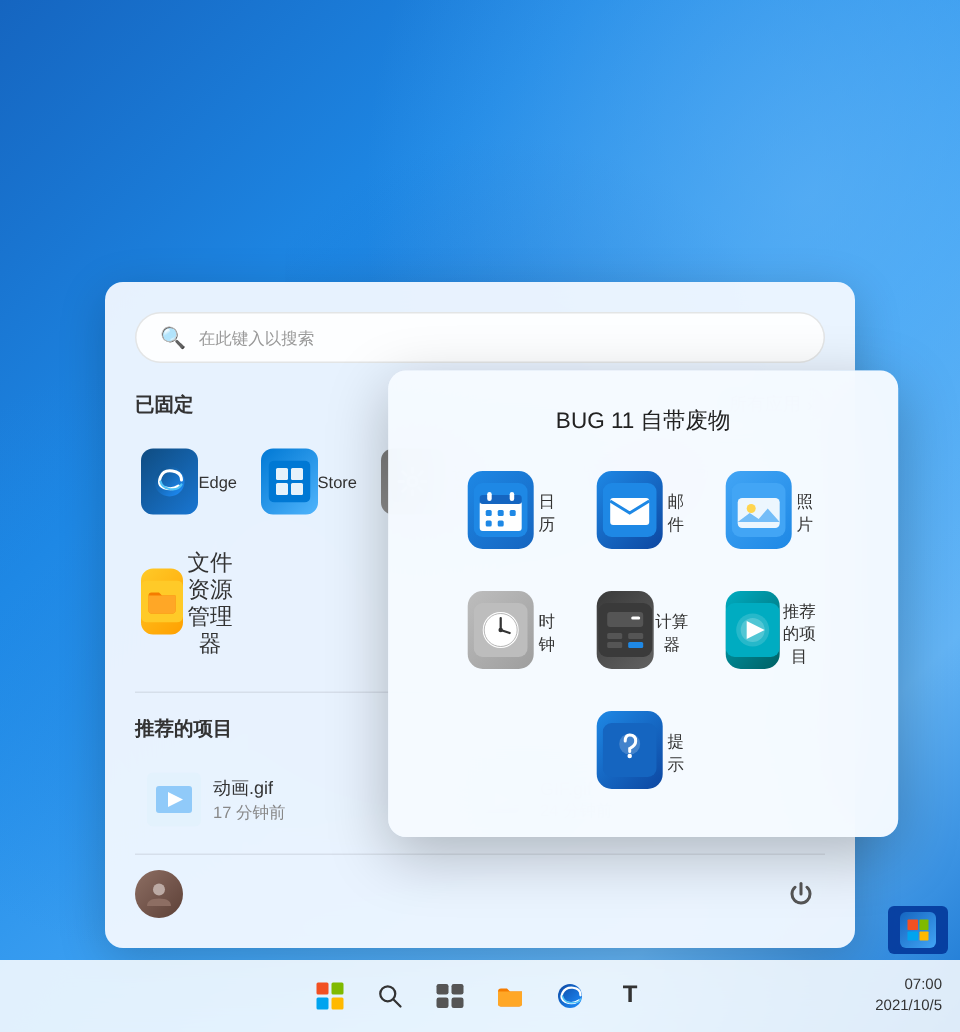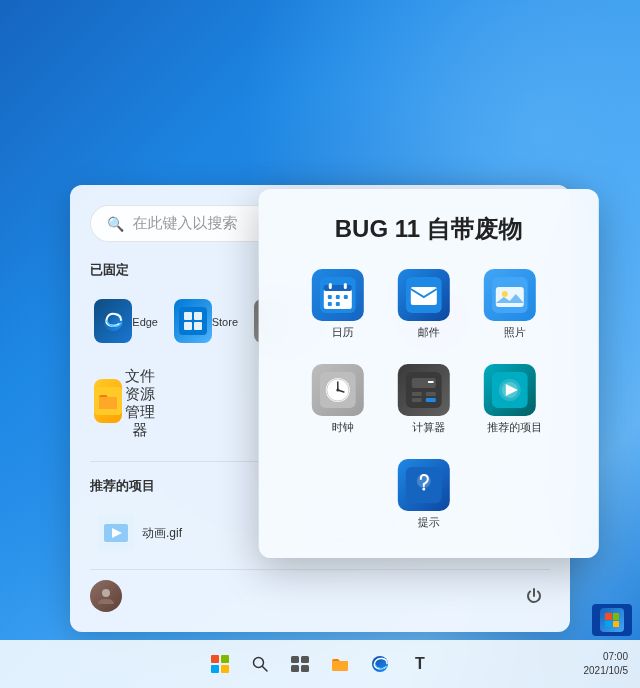--- a/index.html
+++ b/index.html
@@ -106,21 +106,21 @@
       padding: 8px 16px;
       margin-bottom: 16px;
       gap: 8px;
     }
     .search-icon-wrap {
       color: #666;
       font-size: 14px;
     }
     .search-input-text {
       color: #999;
-      font-size: 15px;
+      font-size: 11px;
     }
 
     
     .section-header {
       display: flex;
       justify-content: space-between;
       align-items: center;
       margin-bottom: 12px;
     }
     .section-title {
@@ -249,35 +249,35 @@
       transform: translateX(-18%);
       width: 340px;
       background: rgba(245,250,255,0.97);
       backdrop-filter: blur(30px);
       border-radius: 12px;
       padding: 24px;
       z-index: 200;
       box-shadow: 0 12px 40px rgba(0,0,0,0.25);
     }
     .folder-title {
-      font-size: 24px;
-      font-weight: 700;
+      font-size: 15px;
+      font-weight: 400;
       color: #222;
       text-align: center;
       margin-bottom: 20px;
     }
     .folder-apps {
       display: flex;
       flex-wrap: wrap;
       gap: 16px;
       justify-content: center;
     }
     .folder-app {
       display: flex;
-      flex-direction: column;
+      align-items: center;
       width: 70px;
       cursor: pointer;
       padding: 4px;
       border-radius: 8px;
     }
     .folder-app-icon {
       width: 52px;
       height: 52px;
       border-radius: 10px;
       display: flex;
@@ -476,20 +476,21 @@
       <div class="rec-item">
         <div class="rec-thumb" style="background:#e3f2fd;">
           <svg width="28" height="28" viewBox="0 0 28 28">
             <rect width="28" height="28" rx="3" fill="#e3f2fd"></rect>
             <rect x="2" y="5" width="24" height="18" rx="2" fill="#90caf9"></rect>
             <polygon points="10,9 10,19 20,14" fill="white"></polygon>
           </svg>
         </div>
         <div class="rec-info">
           <div class="rec-name">动画.gif</div>
+          <div class="rec-time">17 分钟前</div>
         </div>
       </div>
 
       <div class="rec-item">
         <div class="rec-thumb" style="background:#e3f2fd;">
           <svg width="28" height="28" viewBox="0 0 28 28">
             <rect width="28" height="28" rx="3" fill="#e3f2fd"></rect>
             <rect x="2" y="5" width="24" height="18" rx="2" fill="#90caf9"></rect>
             <polygon points="10,9 10,19 20,14" fill="white"></polygon>
           </svg>

